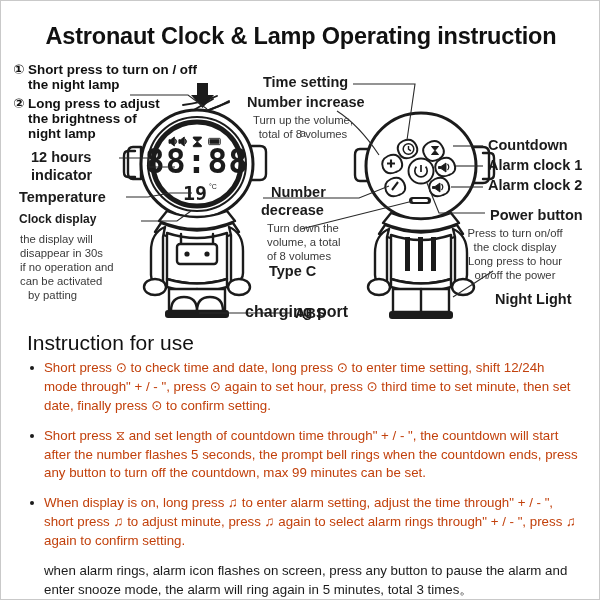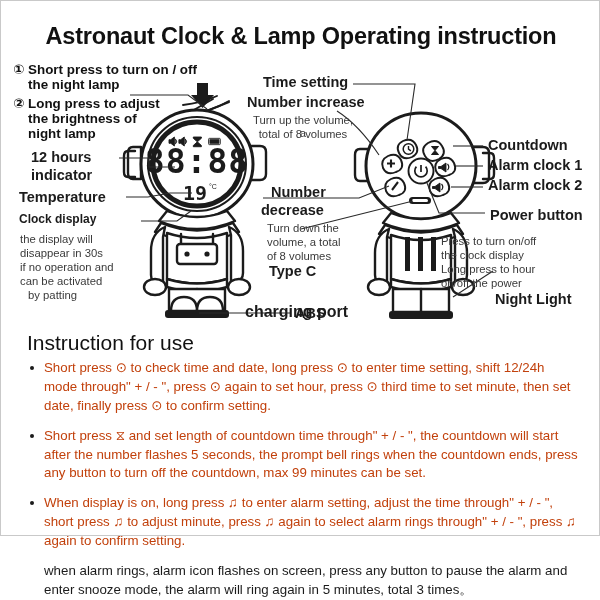--- a/index.html
+++ b/index.html
@@ -5,40 +5,40 @@
   html,body{margin:0;padding:0;}
   body{
     width:600px;height:600px;
     background:#ffffff;
     font-family:"Liberation Sans","DejaVu Sans",sans-serif;
     color:#1b1b1b;
     overflow:hidden;
   }
   #page{
     position:relative;
-    width:600px;height:536px;
+    width:600px;height:600px;
     box-sizing:border-box;
     border:1px solid #c9c9c9;
   }
 
   
   .title{
     position:absolute;left:0;top:22px;width:600px;
     text-align:center;
     font-size:23.5px;font-weight:bold;letter-spacing:-0.2px;
     color:#111;
     white-space:nowrap;
   }
 
   
   .lbl{position:absolute;line-height:1.14;}
   .strong{font-weight:bold;font-size:13.4px;color:#111;}
   .sub{font-weight:normal;font-size:11.3px;color:#3a3a3a;}
 
-  .rt{text-align:left;margin-top:8px;}
+  .rt{text-align:center;}
   .ct{text-align:center;}
 
   
   .sec-head{
     position:absolute;left:26px;top:330px;
     font-size:21px;font-weight:normal;color:#111;
   }
   .bullets{position:absolute;left:26px;top:358px;width:552px;}
   .bul{
     position:relative;

